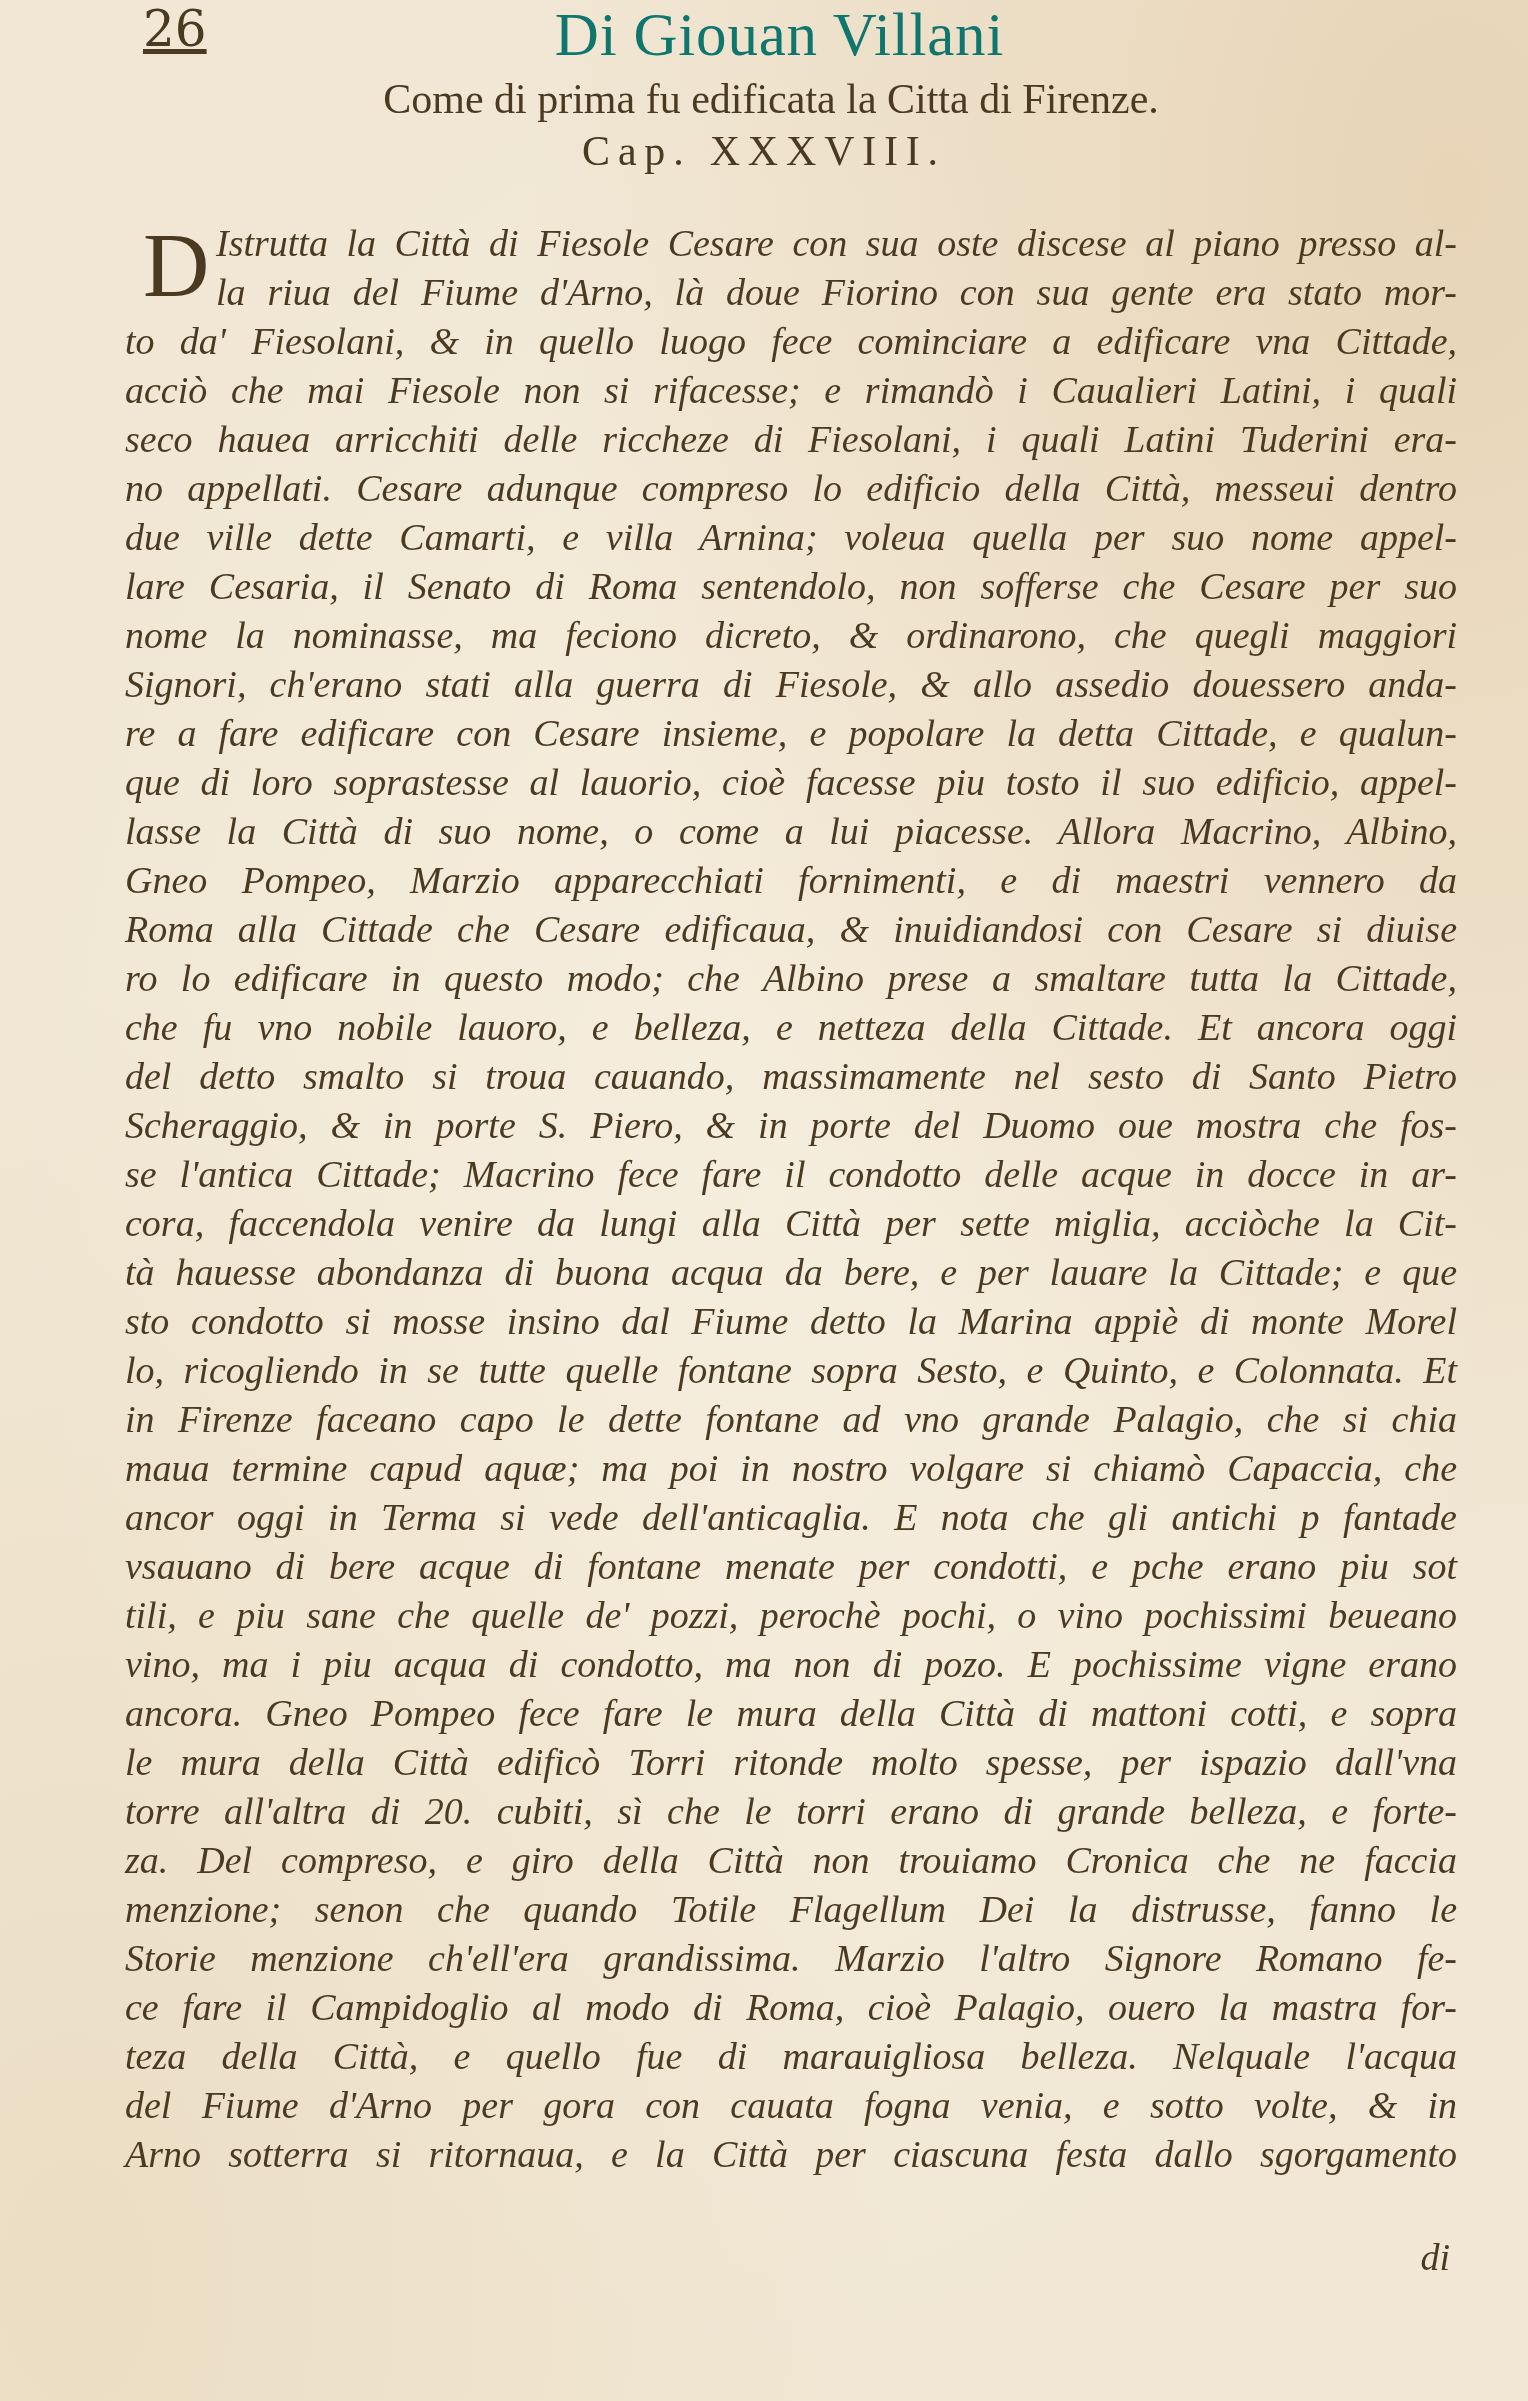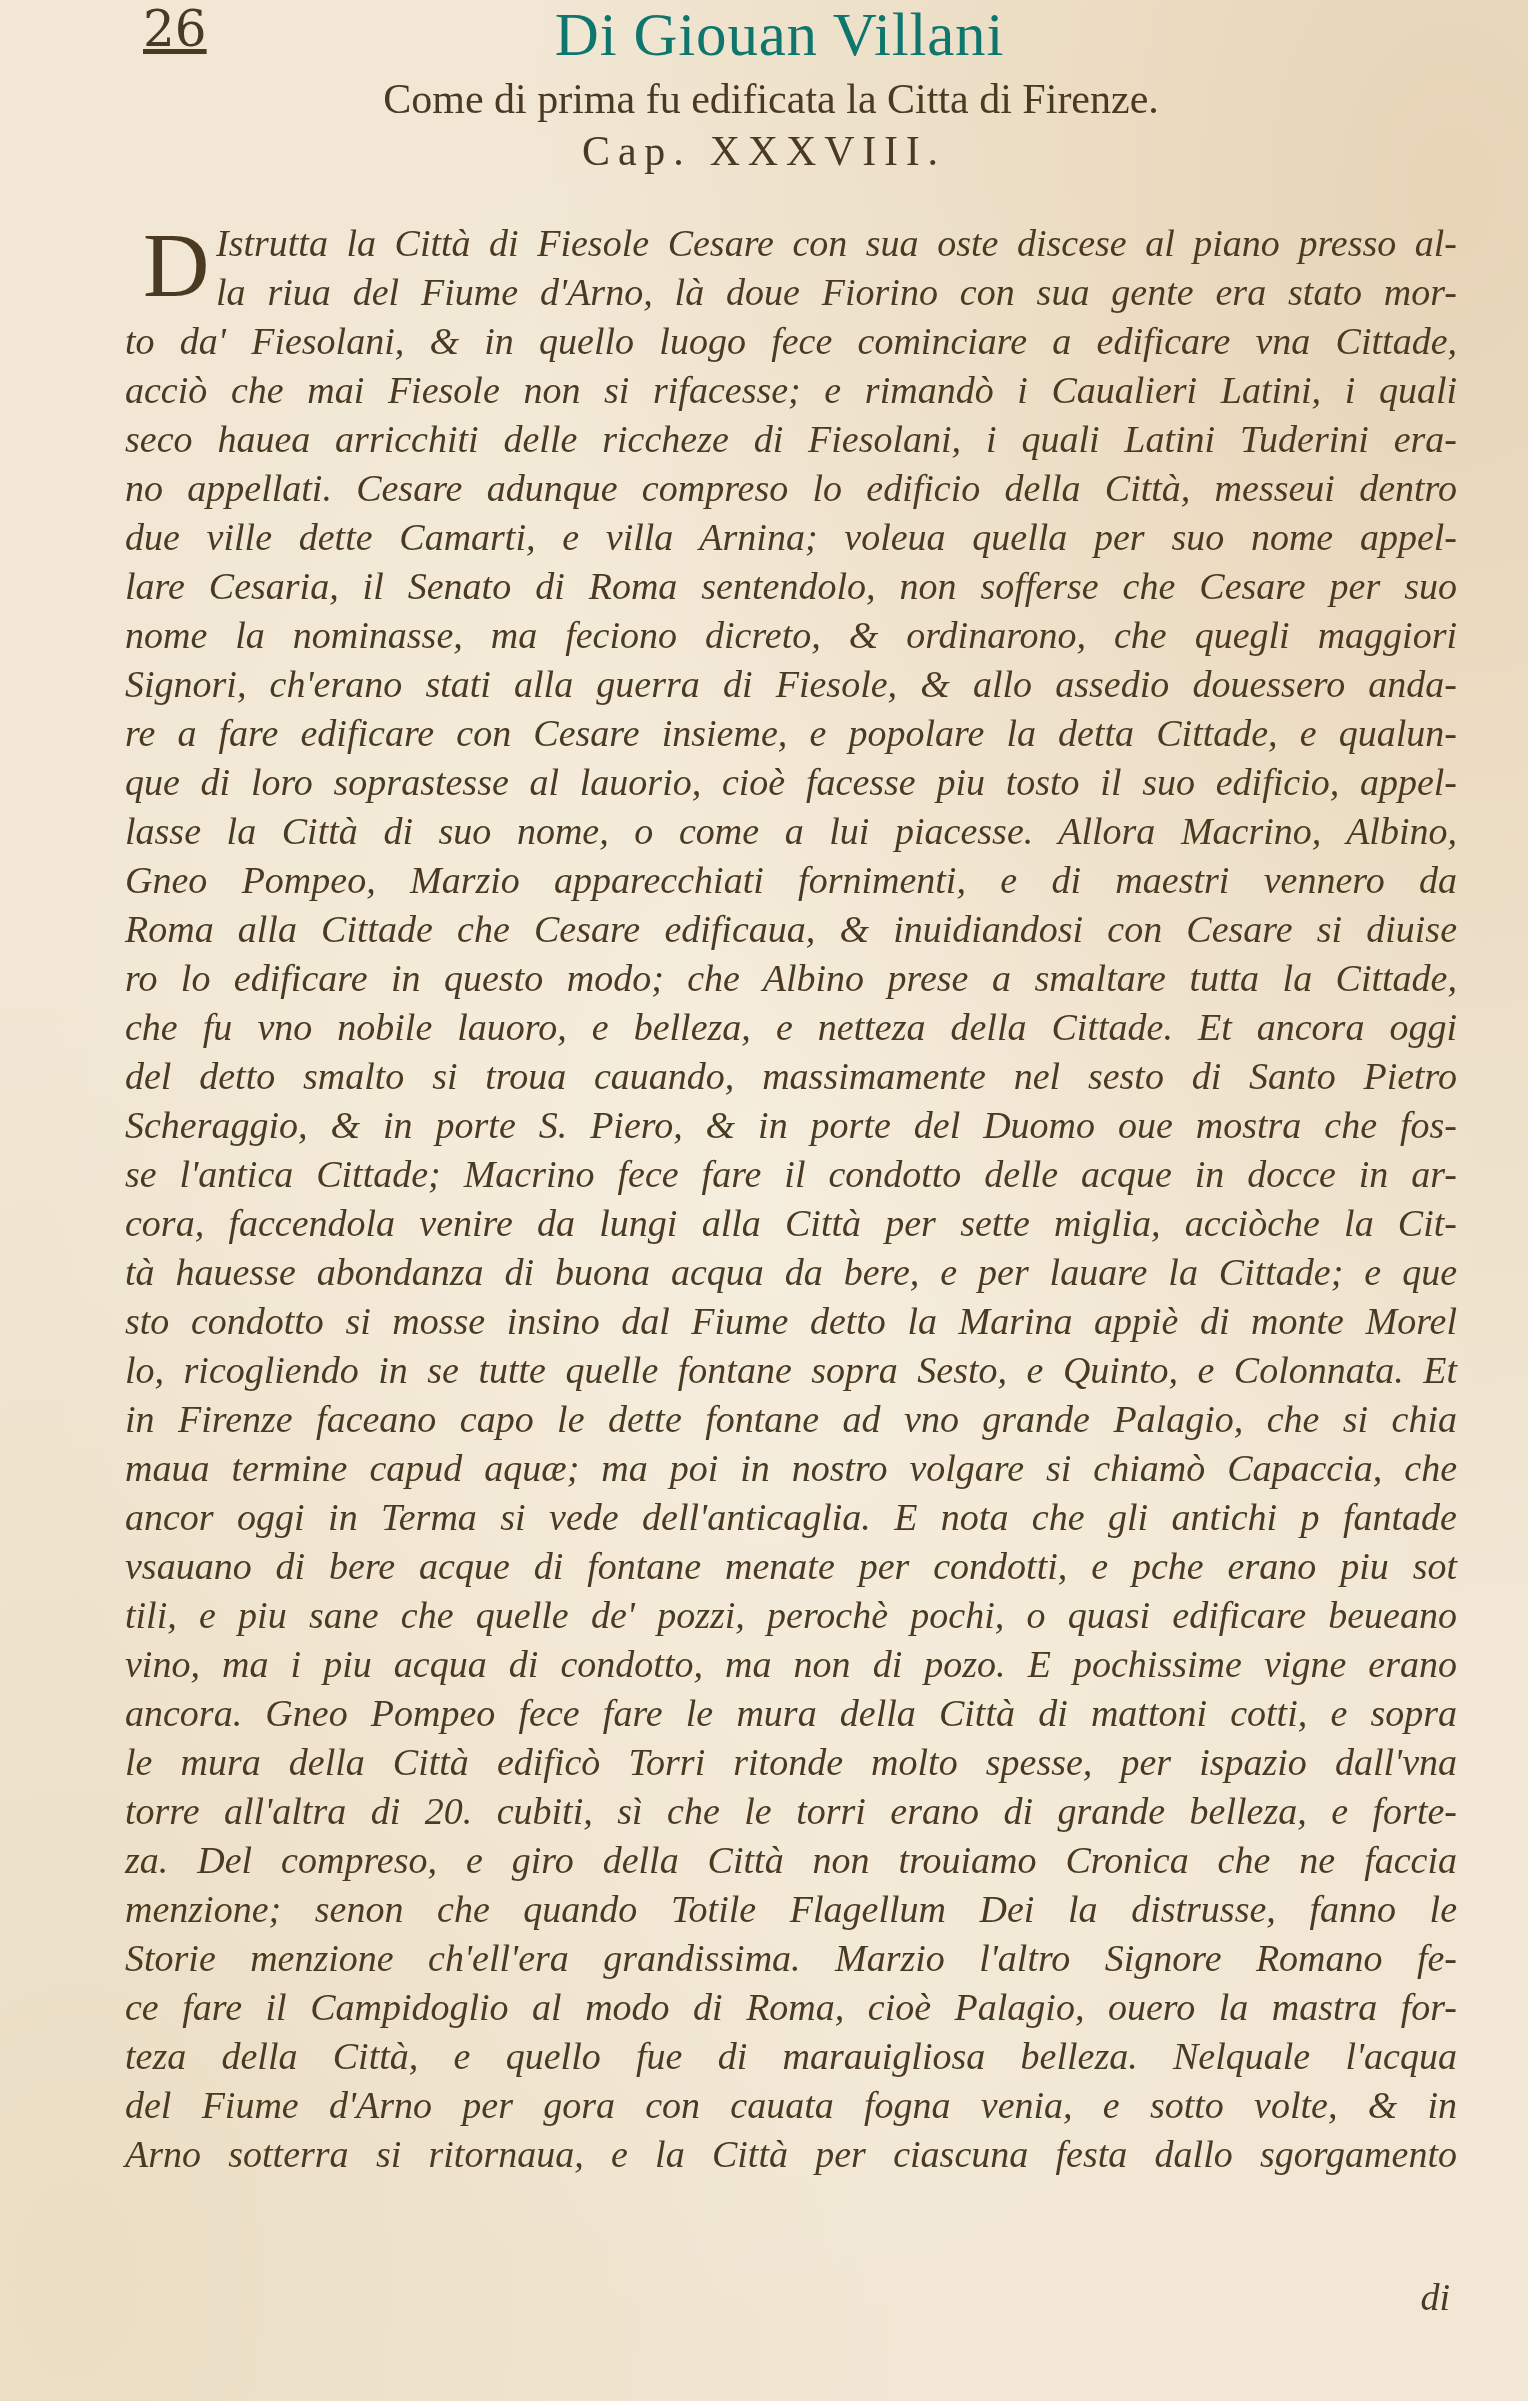--- a/index.html
+++ b/index.html
@@ -42,21 +42,21 @@
       font-size: 38px; color: #4a3a22;
     }
     .line {
       height: 49px; line-height: 49px; white-space: nowrap;
       text-align: justify; text-align-last: justify;
     }
     .line.indent { padding-left: 91px; }
     .line.first { padding-left: 91px; }
     .catchword {
       position: absolute; right: 78px; top: 2235px;
-      font-family: "Liberation Serif", serif; font-style: italic; font-size: 38px; color: #4a3a22; margin-top: 40px;
+      font-family: "Liberation Serif", serif; font-style: italic; font-size: 38px; color: #4a3a22;
     }
   </style>
 </head>
 <body>
 
 <div class="page">
   <div class="page-number">26</div>
   <div class="running-head">Di Giouan Villani</div>
   <div class="chapter-title">Come di prima fu edificata la Citta di Firenze.</div>
   <div class="chapter-number">Cap. XXXVIII.</div>
@@ -85,21 +85,21 @@
     <div class="line">Scheraggio, &amp; in porte S. Piero, &amp; in porte del Duomo oue mostra che fos-</div>
     <div class="line">se l'antica Cittade; Macrino fece fare il condotto delle acque in docce in ar-</div>
     <div class="line">cora, faccendola venire da lungi alla Città per sette miglia, acciòche la Cit-</div>
     <div class="line">tà hauesse abondanza di buona acqua da bere, e per lauare la Cittade; e que</div>
     <div class="line">sto condotto si mosse insino dal Fiume detto la Marina appiè di monte Morel</div>
     <div class="line">lo, ricogliendo in se tutte quelle fontane sopra Sesto, e Quinto, e Colonnata. Et</div>
     <div class="line">in Firenze faceano capo le dette fontane ad vno grande Palagio, che si chia</div>
     <div class="line">maua termine capud aquæ; ma poi in nostro volgare si chiamò Capaccia, che</div>
     <div class="line">ancor oggi in Terma si vede dell'anticaglia. E nota che gli antichi p fantade</div>
     <div class="line">vsauano di bere acque di fontane menate per condotti, e pche erano piu sot</div>
-    <div class="line">tili, e piu sane che quelle de' pozzi, perochè pochi, o quasi edificare beueano</div>
+    <div class="line">tili, e piu sane che quelle de' pozzi, perochè pochi, o vino pochissimi beueano</div>
     <div class="line">vino, ma i piu acqua di condotto, ma non di pozo. E pochissime vigne erano</div>
     <div class="line">ancora. Gneo Pompeo fece fare le mura della Città di mattoni cotti, e sopra</div>
     <div class="line">le mura della Città edificò Torri ritonde molto spesse, per ispazio dall'vna</div>
     <div class="line">torre all'altra di 20. cubiti, sì che le torri erano di grande belleza, e forte-</div>
     <div class="line">za. Del compreso, e giro della Città non trouiamo Cronica che ne faccia</div>
     <div class="line">menzione; senon che quando Totile Flagellum Dei la distrusse, fanno le</div>
     <div class="line">Storie menzione ch'ell'era grandissima. Marzio l'altro Signore Romano fe-</div>
     <div class="line">ce fare il Campidoglio al modo di Roma, cioè Palagio, ouero la mastra for-</div>
     <div class="line">teza della Città, e quello fue di marauigliosa belleza. Nelquale l'acqua</div>
     <div class="line">del Fiume d'Arno per gora con cauata fogna venia, e sotto volte, &amp; in</div>

